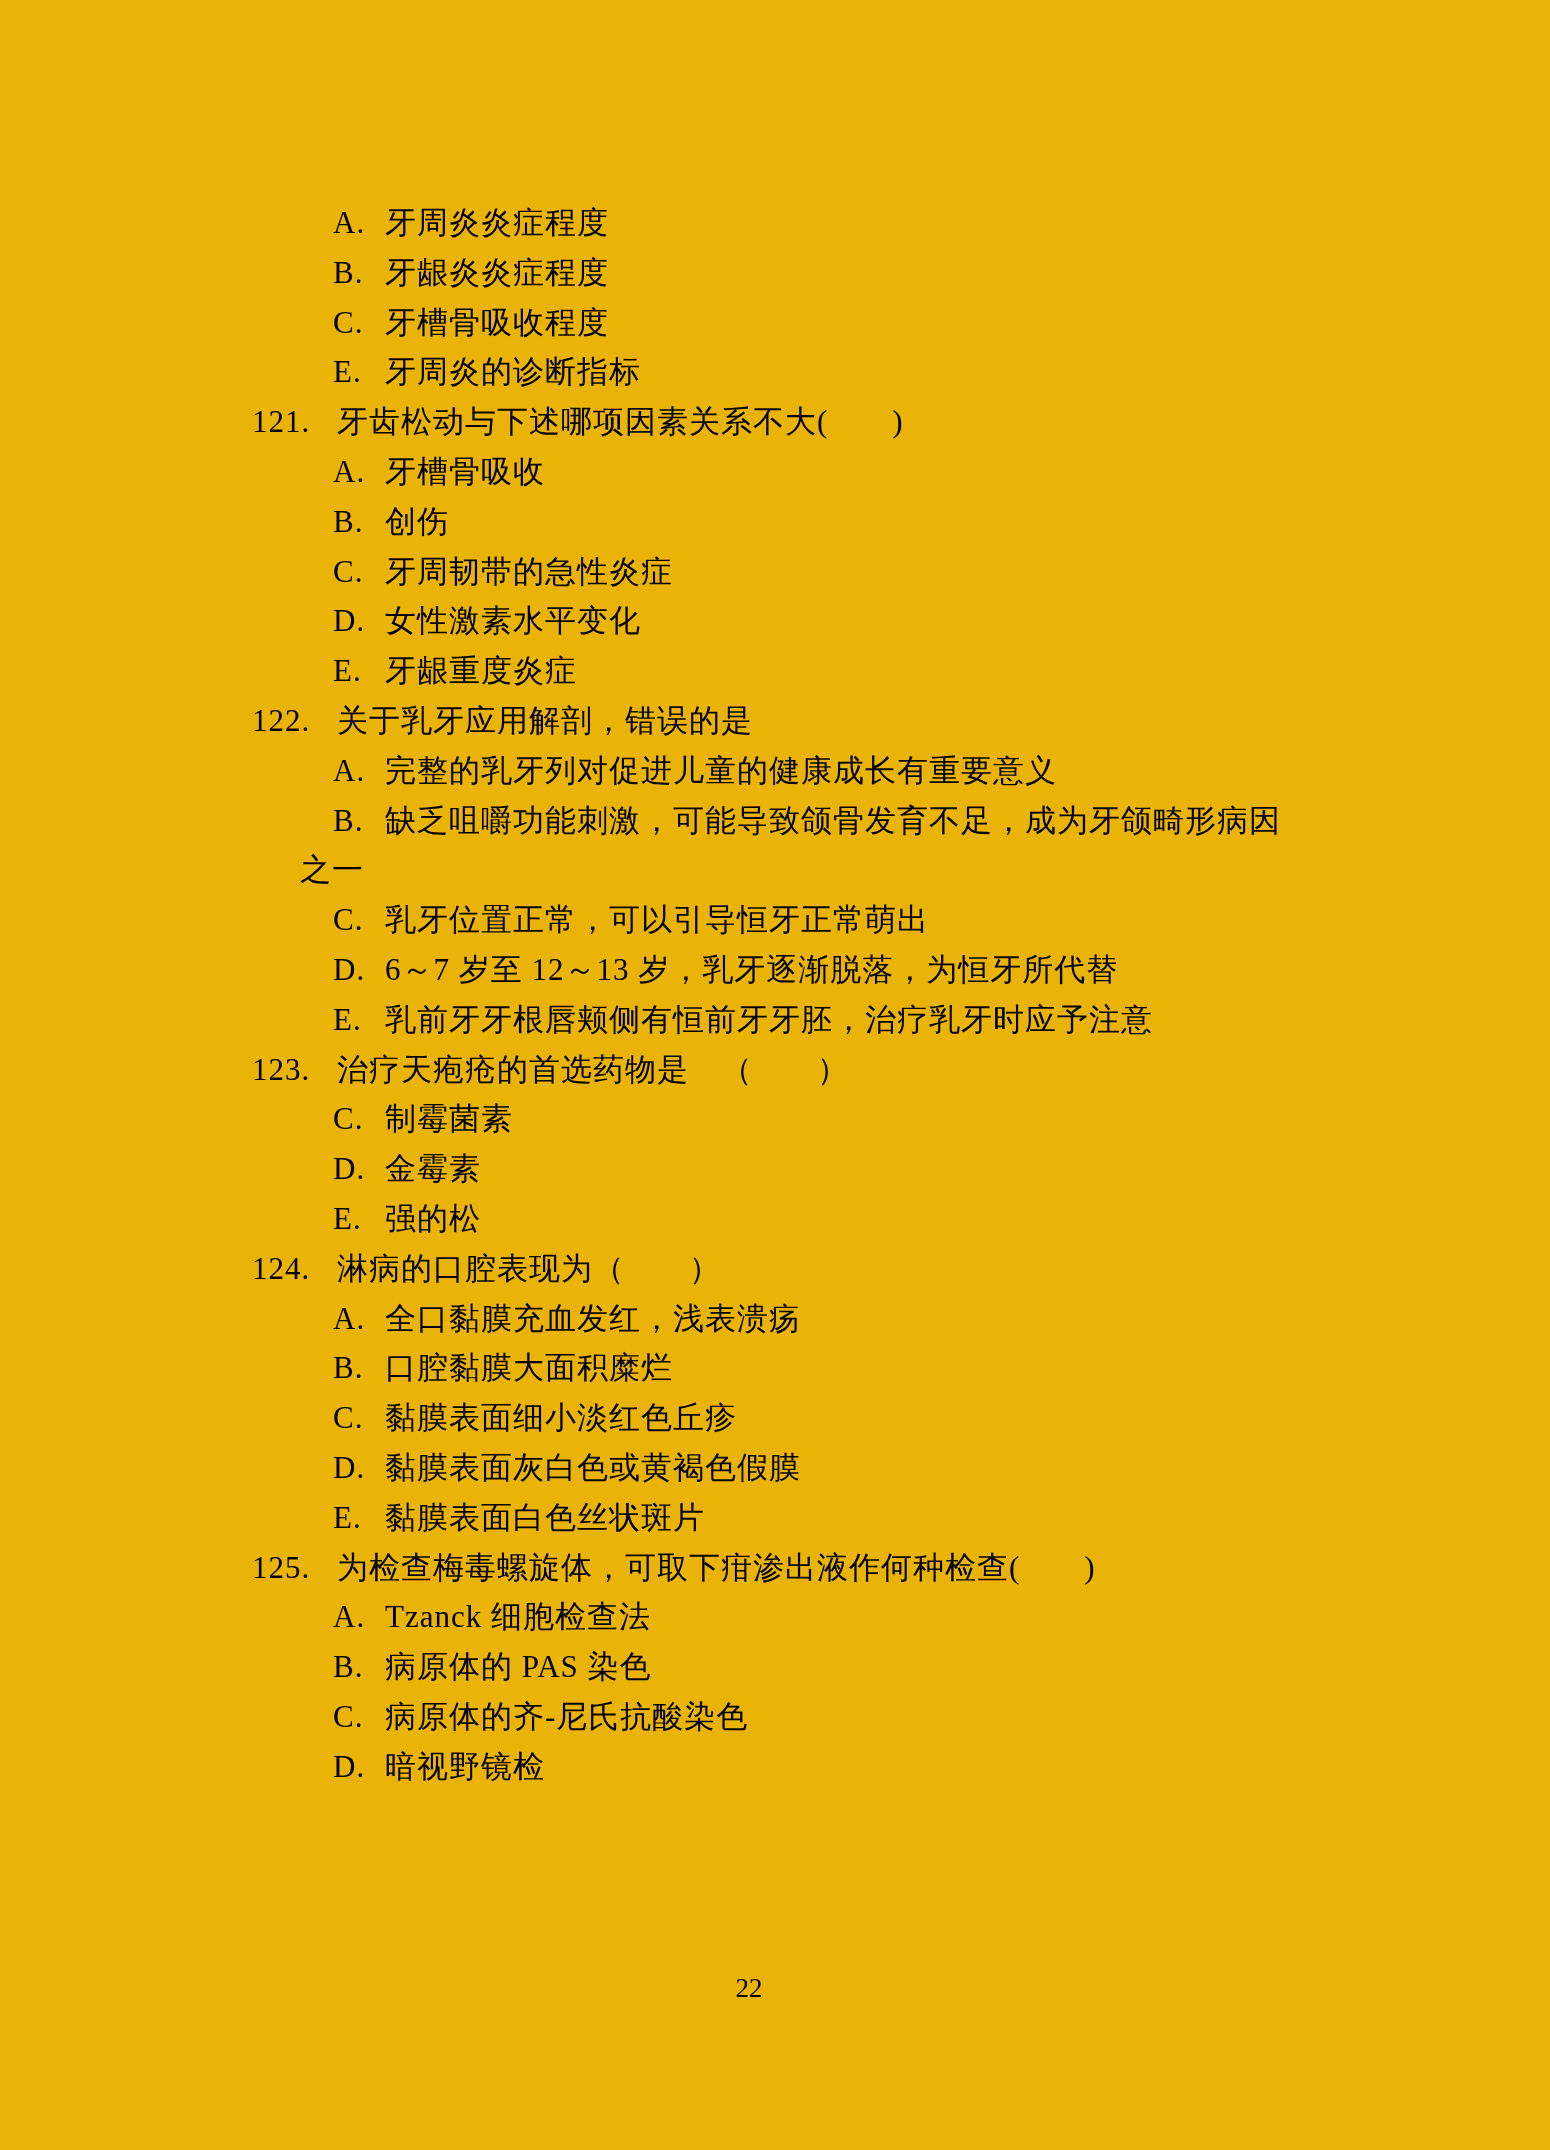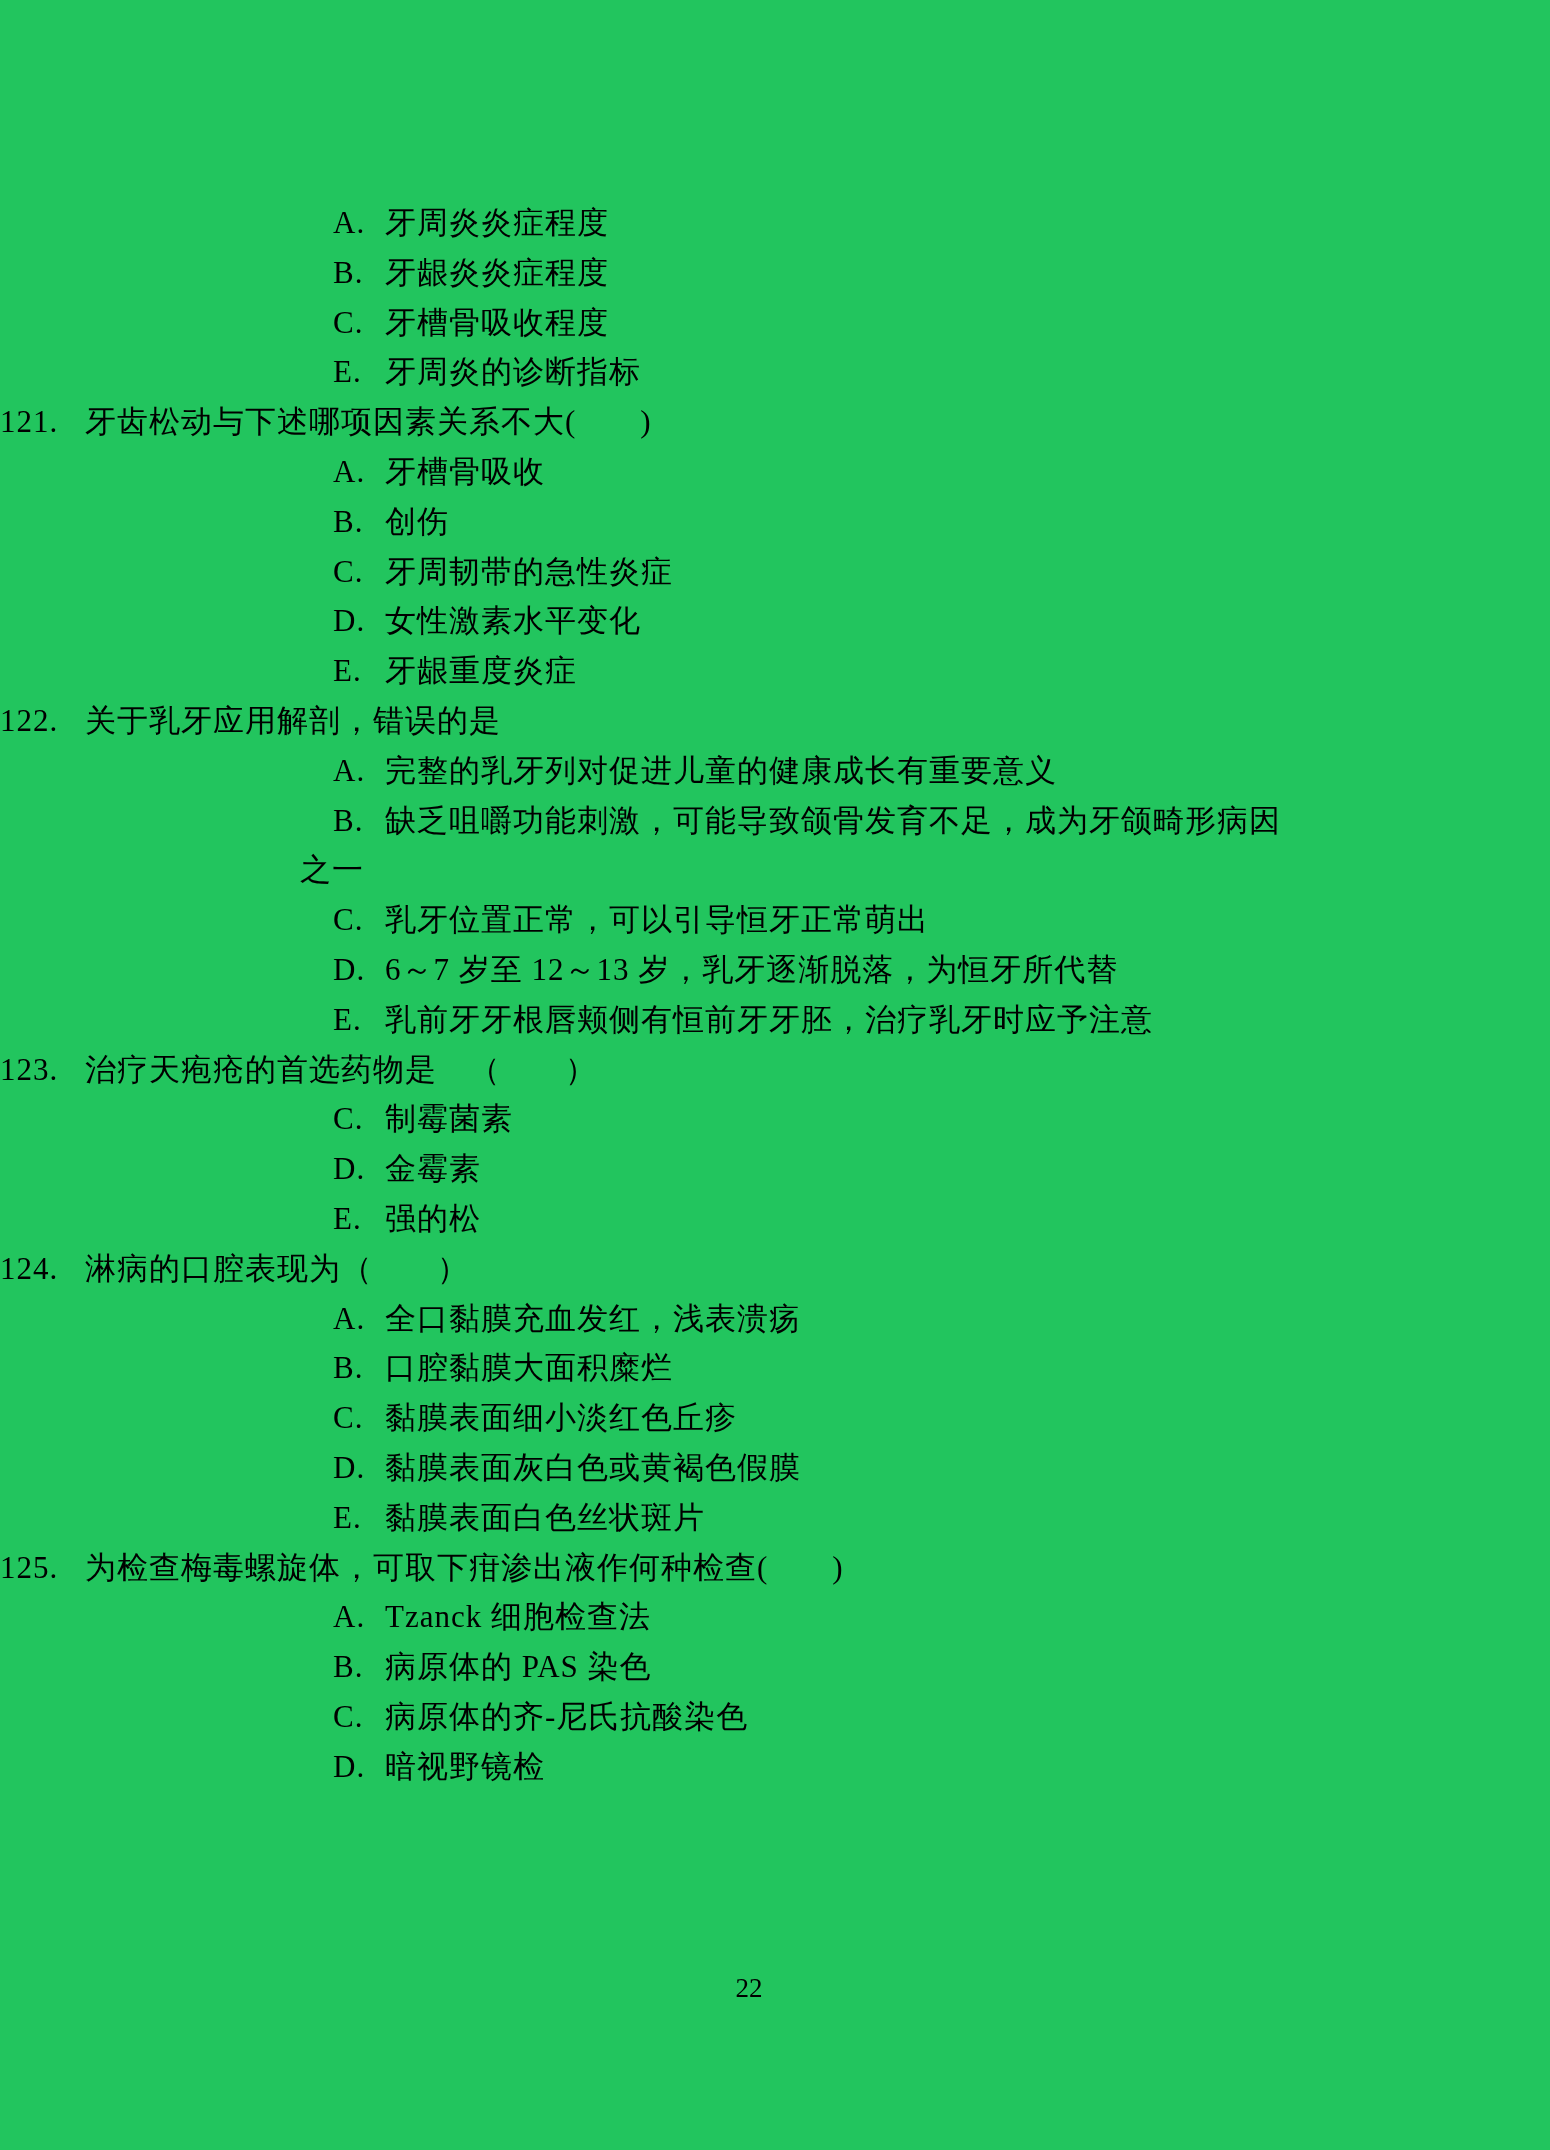--- a/index.html
+++ b/index.html
@@ -4,39 +4,39 @@
 <style>
   html, body {
     margin: 0;
     padding: 0;
     background: #ffffff;
   }
   .page {
     position: relative;
     width: 1550px;
     height: 2150px;
-    background: #22c55e;
+    background: #eab308;
     color: #000000;
     font-family: "Liberation Serif", "DejaVu Serif", serif;
     overflow: hidden;
   }
   .content {
     position: absolute;
     top: 198px;
     left: 0;
     width: 1550px;
   }
   .line {
     height: 49.8px;
     line-height: 49.8px;
     font-size: 31px;
     letter-spacing: 1px;
     white-space: pre;
   }
-  .question-line { }
+  .question-line { padding-left: 252px; }
   .qnum {
     display: inline-block;
     min-width: 85px;
     letter-spacing: 1px;
   }
   .option-line { padding-left: 333px; }
   .letter {
     display: inline-block;
     min-width: 52px;
   }

